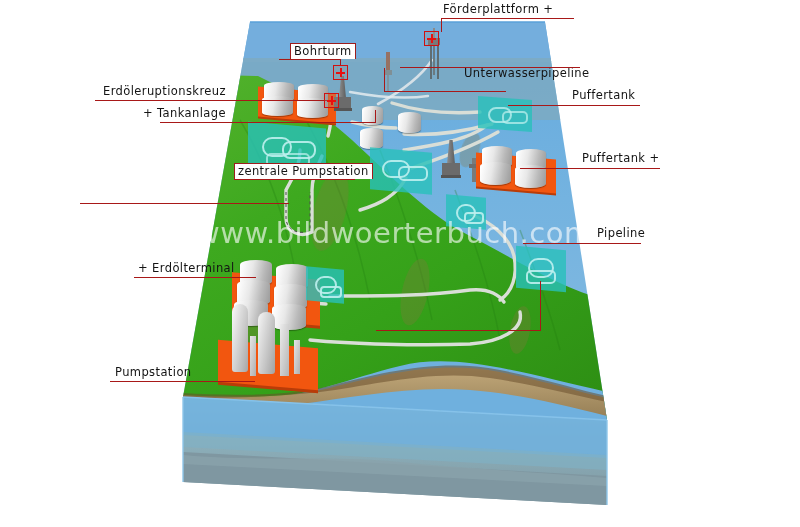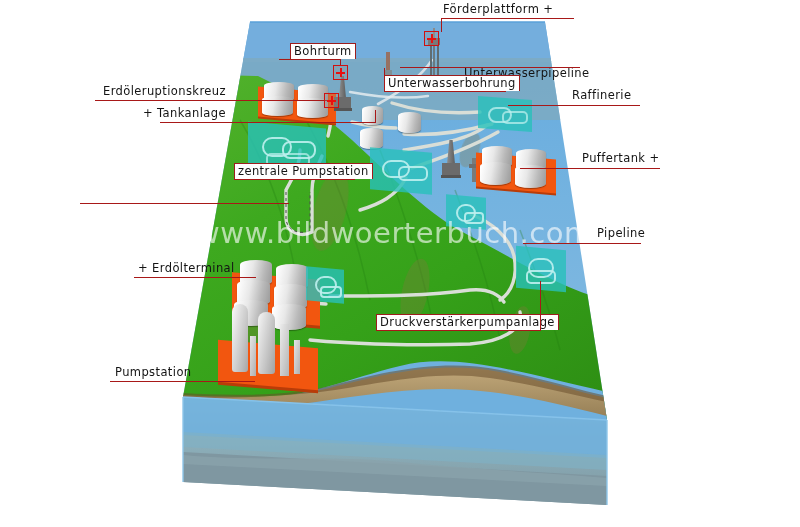--- a/index.html
+++ b/index.html
@@ -332,28 +332,25 @@
   </div>
   <div class="rule" style="left:279px;top:59px;width:62px;"></div>
   <div class="vrule" style="left:340px;top:59px;height:7px;"></div>
   <div class="plusbox" style="left:333px;top:65px;"></div>
 
   <div class="label" style="left:462px;top:67px;">
     <span class="txt">Unterwasserpipeline</span>
   </div>
   <div class="rule" style="left:400px;top:67px;width:180px;"></div>
 
-  <div class="label boxed" style="left:384px;top:75px;">
-    <span class="txt">Unterwasserbohrung</span>
-  </div>
   <div class="rule" style="left:384px;top:91px;width:122px;"></div>
   <div class="vrule" style="left:384px;top:68px;height:24px;"></div>
 
   <div class="label" style="left:570px;top:89px;">
-    <span class="txt">Raffinerie</span>
+    <span class="txt">Puffertank</span>
   </div>
   <div class="rule" style="left:508px;top:105px;width:132px;"></div>
 
   <div class="label" style="left:101px;top:85px;">
     <span class="txt">Erdöleruptionskreuz</span>
   </div>
   <div class="rule" style="left:95px;top:100px;width:237px;"></div>
   <div class="plusbox" style="left:324px;top:93px;"></div>
 
   <div class="label" style="left:141px;top:107px;">
@@ -377,23 +374,20 @@
   <div class="label" style="left:595px;top:227px;">
     <span class="txt">Pipeline</span>
   </div>
   <div class="rule" style="left:523px;top:243px;width:118px;"></div>
 
   <div class="label" style="left:136px;top:262px;">
     <span class="txt">+ Erdölterminal</span>
   </div>
   <div class="rule" style="left:134px;top:277px;width:122px;"></div>
 
-  <div class="label boxed" style="left:376px;top:314px;">
-    <span class="txt">Druckverstärkerpumpanlage</span>
-  </div>
   <div class="rule" style="left:376px;top:330px;width:165px;"></div>
   <div class="vrule" style="left:540px;top:281px;height:50px;"></div>
 
   <div class="label" style="left:113px;top:366px;">
     <span class="txt">Pumpstation</span>
   </div>
   <div class="rule" style="left:110px;top:381px;width:145px;"></div>
 
 </div>
 

